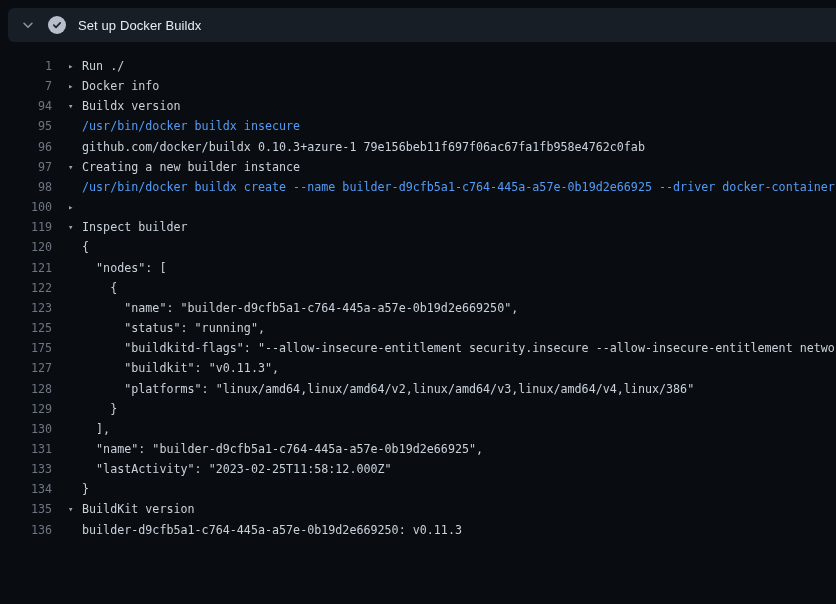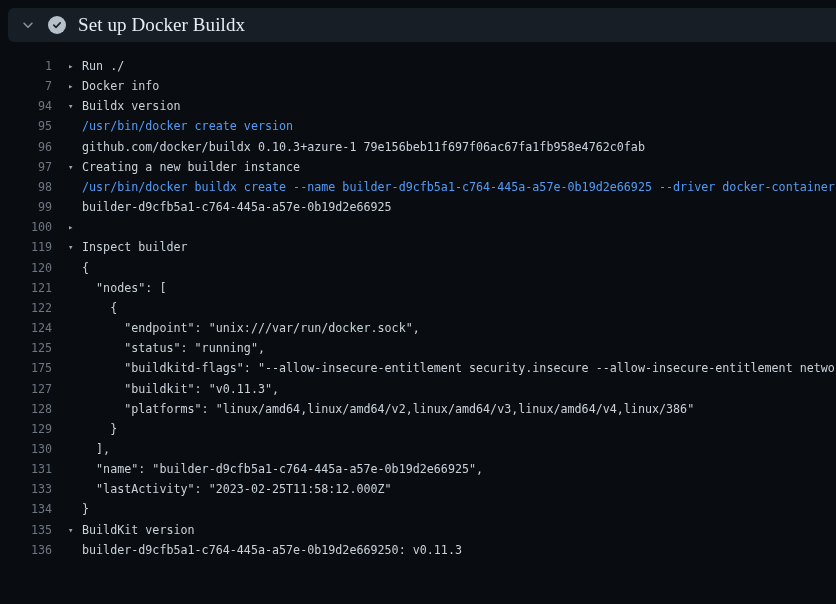--- a/index.html
+++ b/index.html
@@ -37,22 +37,22 @@
   }
   .check-circle {
     margin-left:9px;
     width:18px; height:18px; border-radius:50%;
     background:var(--check-circle-bg);
     display:flex; align-items:center; justify-content:center;
     flex:0 0 18px;
   }
   .step-title {
     margin-left:12px;
-    font-family:Liberation Serif, serif;
-    font-size:19px;
+    font-family:Liberation Sans, sans-serif;
+    font-size:13px;
     color:var(--title-text);
     letter-spacing:0.1px;
   }
   .log-area {
     position:absolute;
     left:0; top:42px; right:0; bottom:0;
     padding-top:14px;
     overflow:hidden;
   }
   .log-row {
@@ -114,46 +114,41 @@
 
   <div class="log-row group">
     <span class="line-num">94</span>
     <span class="arrow-cell">▾</span>
     <span class="line-text">Buildx version</span>
   </div>
 
   <div class="log-row command">
     <span class="line-num">95</span>
     <span class="arrow-cell"></span>
-    <span class="line-text">/usr/bin/docker create version</span>
+    <span class="line-text">/usr/bin/docker buildx insecure</span>
   </div>
 
   <div class="log-row output">
     <span class="line-num">96</span>
     <span class="arrow-cell"></span>
     <span class="line-text">github.com/docker/buildx 0.10.3+azure-1 79e156beb11f697f06ac67fa1fb958e4762c0fab</span>
   </div>
 
   <div class="log-row group">
     <span class="line-num">97</span>
     <span class="arrow-cell">▾</span>
     <span class="line-text">Creating a new builder instance</span>
   </div>
 
   <div class="log-row command">
     <span class="line-num">98</span>
     <span class="arrow-cell"></span>
     <span class="line-text">/usr/bin/docker buildx create --name builder-d9cfb5a1-c764-445a-a57e-0b19d2e66925 --driver docker-container</span>
   </div>
 
-  <div class="log-row output">
-    <span class="line-num">99</span>
-    <span class="arrow-cell"></span>
-    <span class="line-text">builder-d9cfb5a1-c764-445a-a57e-0b19d2e66925</span>
-  </div>
 
   <div class="log-row group">
     <span class="line-num">100</span>
     <span class="arrow-cell">▸</span>
   </div>
 
   <div class="log-row group">
     <span class="line-num">119</span>
     <span class="arrow-cell">▾</span>
     <span class="line-text">Inspect builder</span>
@@ -170,26 +165,26 @@
     <span class="arrow-cell"></span>
     <span class="line-text">  "nodes": [</span>
   </div>
 
   <div class="log-row output">
     <span class="line-num">122</span>
     <span class="arrow-cell"></span>
     <span class="line-text">    {</span>
   </div>
 
-
-  <div class="log-row output">
-    <span class="line-num">124</span>
-    <span class="arrow-cell"></span>
-    <span class="line-text">      "endpoint": "unix:///var/run/docker.sock",</span>
-  </div>
+  <div class="log-row output">
+    <span class="line-num">123</span>
+    <span class="arrow-cell"></span>
+    <span class="line-text">      "name": "builder-d9cfb5a1-c764-445a-a57e-0b19d2e669250",</span>
+  </div>
+
 
   <div class="log-row output">
     <span class="line-num">125</span>
     <span class="arrow-cell"></span>
     <span class="line-text">      "status": "running",</span>
   </div>
 
   <div class="log-row output">
     <span class="line-num">175</span>
     <span class="arrow-cell"></span>

